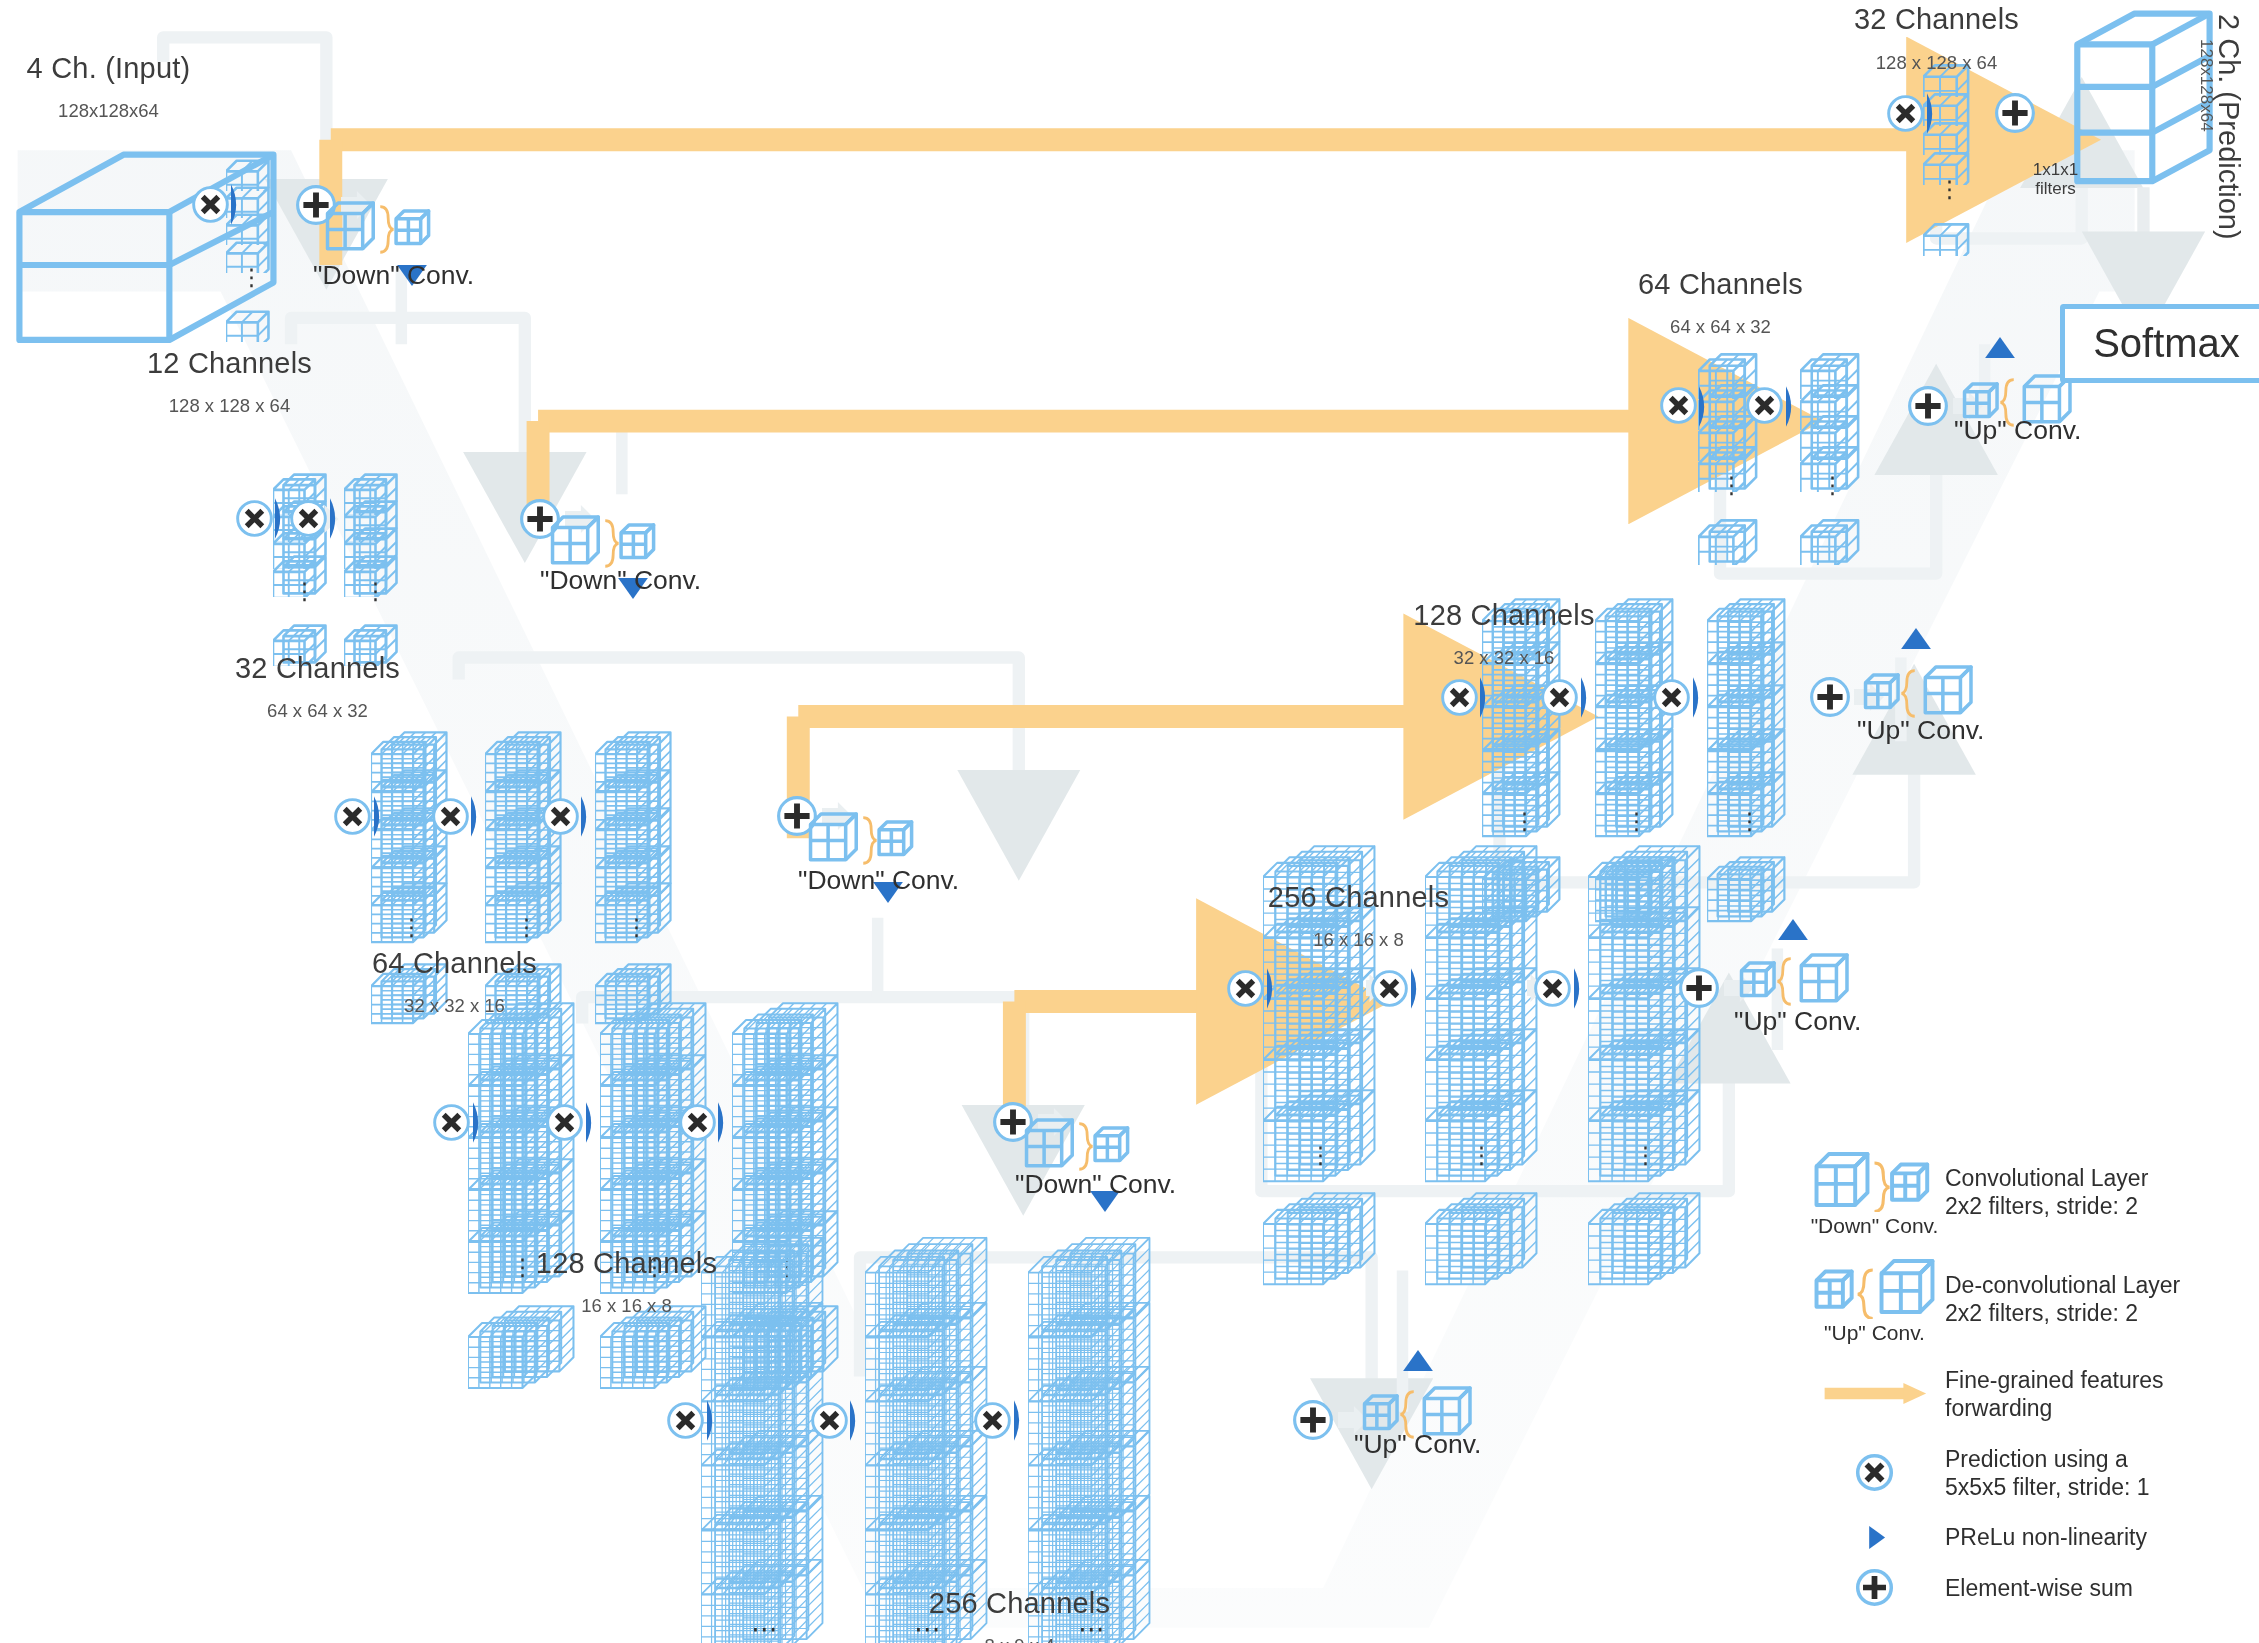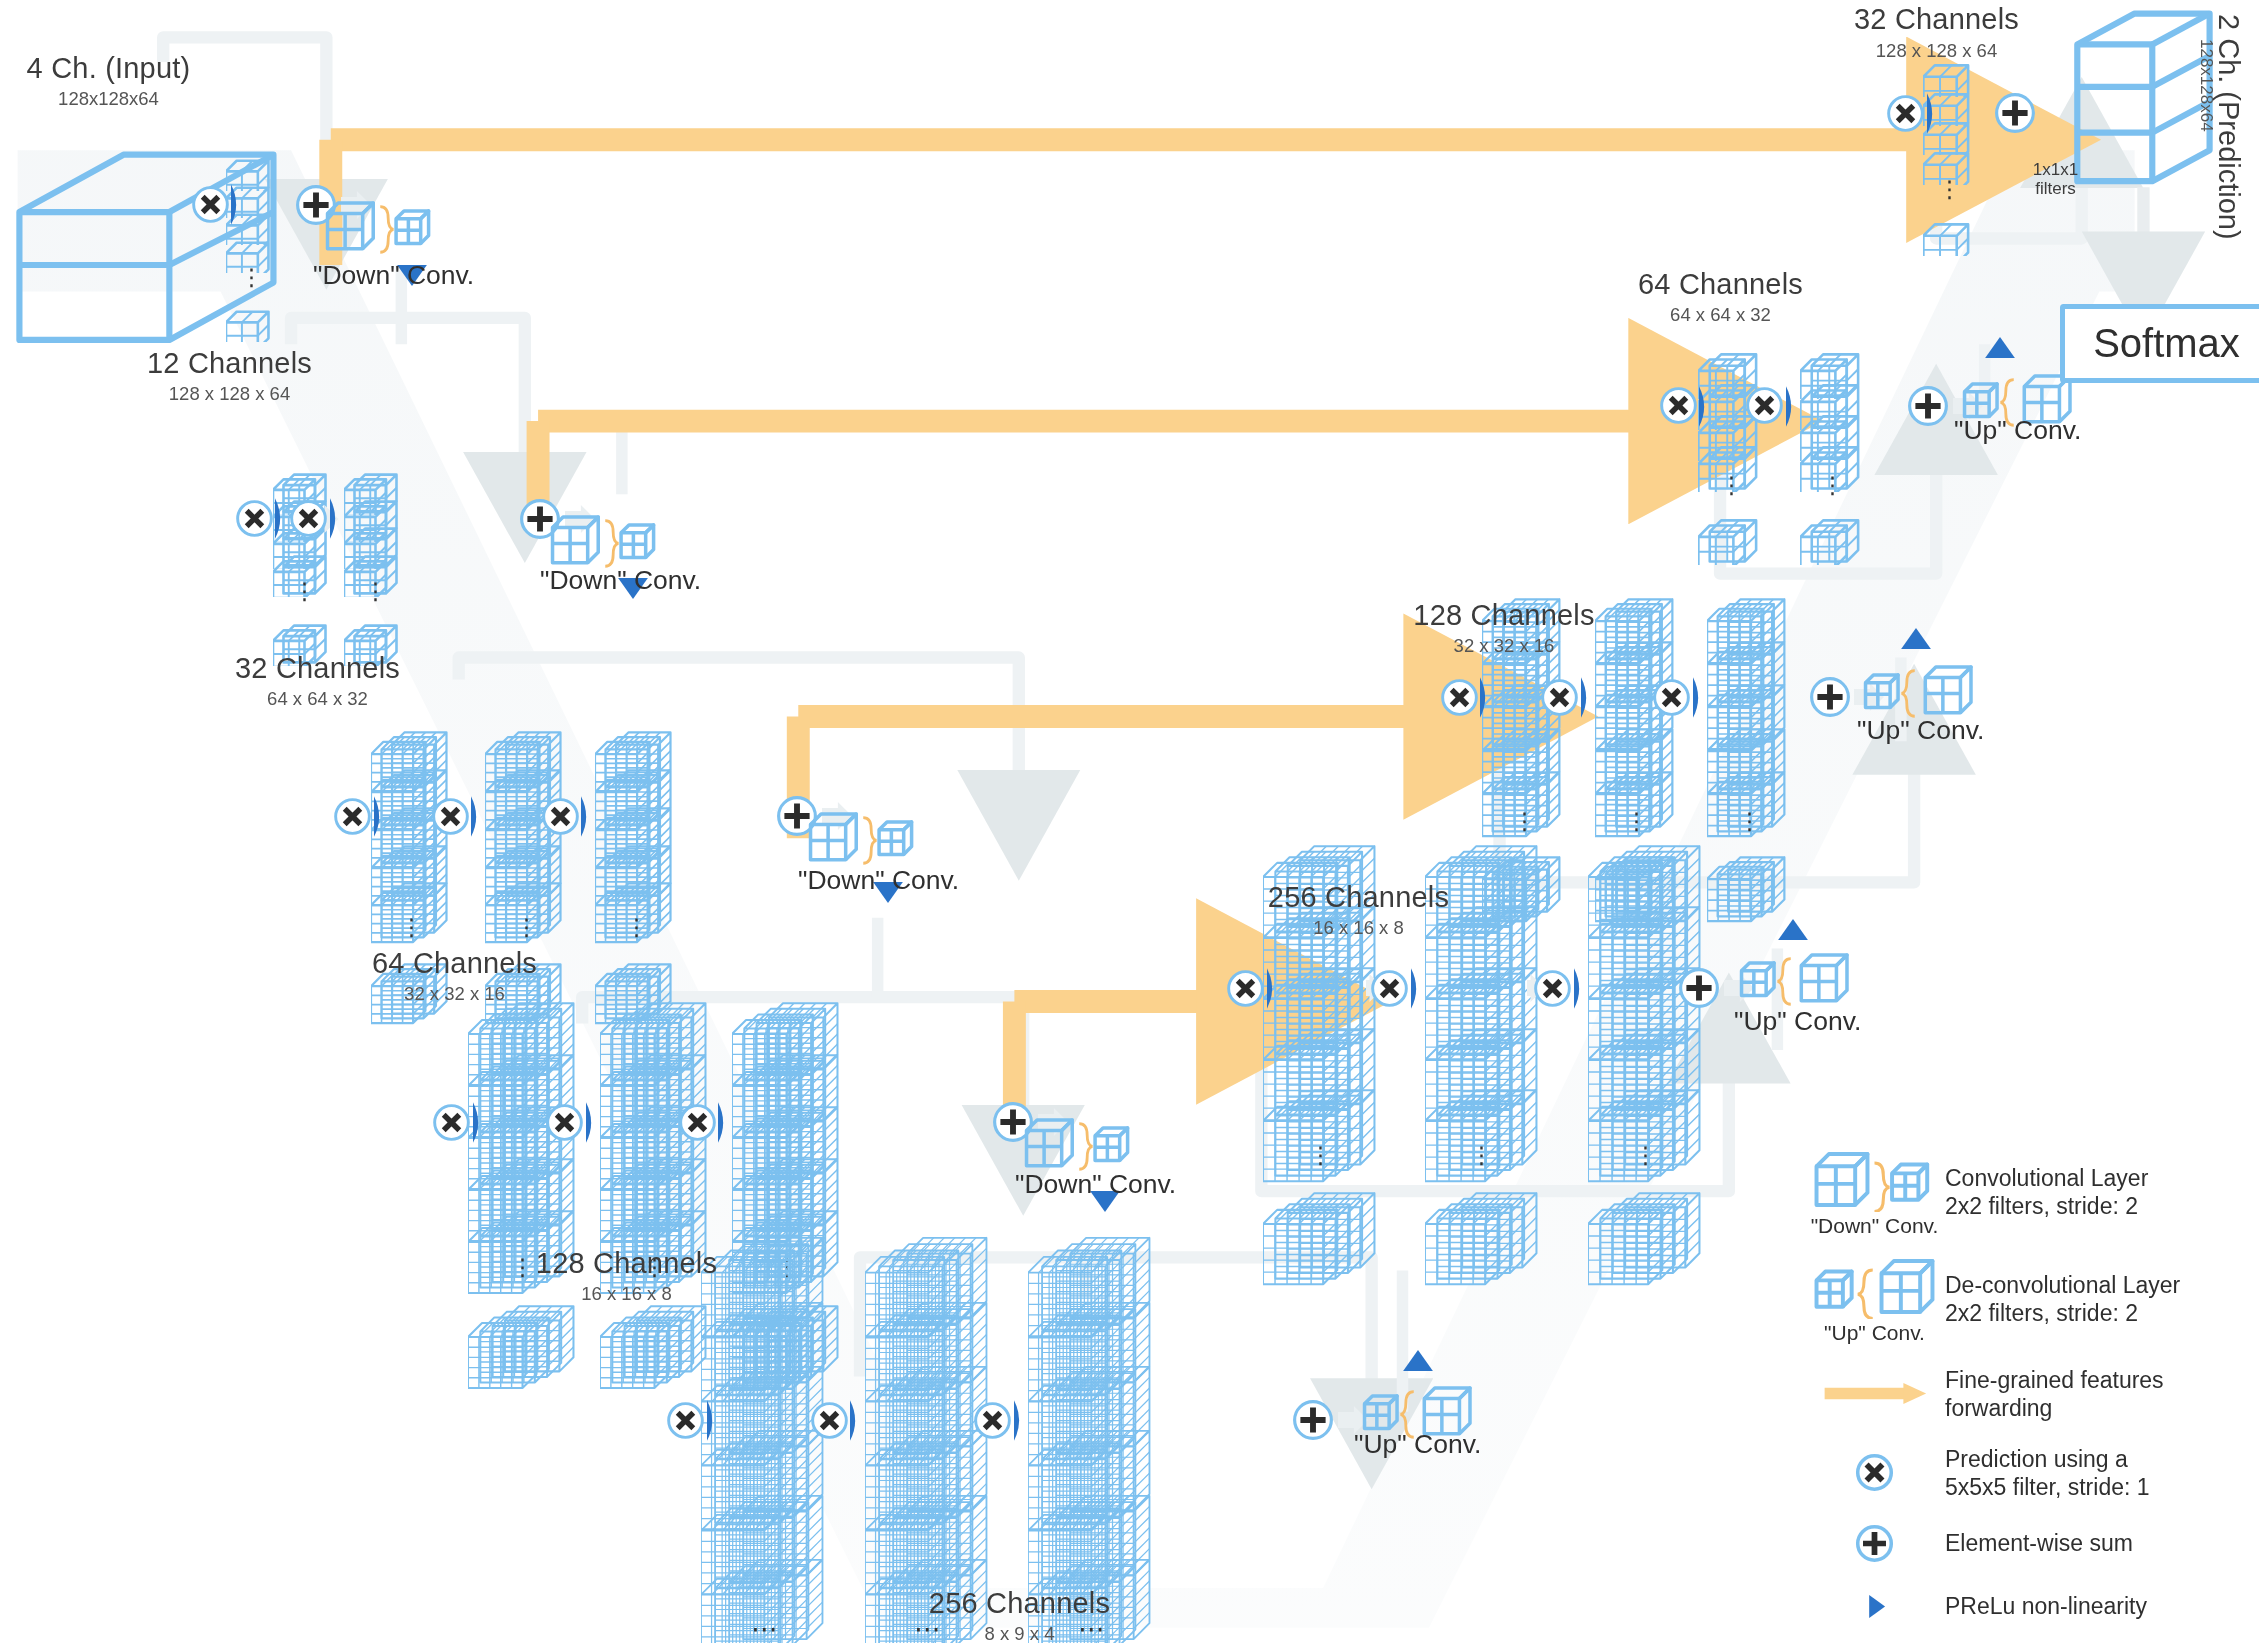--- a/index.html
+++ b/index.html
@@ -35,21 +35,21 @@
   .ch-label .big{
     font-size:29px;
     color:#3c3c3c;
     letter-spacing:0.2px;
     display:block;
   }
   .ch-label .small{
     font-size:18.5px;
     color:#555;
     display:block;
-    margin-top:6px;
+    margin-top:18px;
   }
 
   
   .conv-label{
     position:absolute;
     font-size:26.5px;
     color:#2f2f2f;
     white-space:nowrap;
   }
   .tiny-label{
@@ -2482,39 +2482,39 @@
           <circle cx="30" cy="30" r="19" fill="#fff" stroke="#7cc0ef" stroke-width="4"></circle>
           <path d="M21,21 L39,39 M39,21 L21,39" stroke="#2b2b2b" stroke-width="6.5" stroke-linecap="butt"></path>
         </svg>
       </div>
       <div class="legend-txt">
         <div>Prediction using a</div>
         <div>5x5x5 filter, stride: 1</div>
       </div>
     </div>
 
+    <div class="legend-row">
+      <div class="legend-ico">
+        <svg width="53" height="41" viewBox="0 0 60 46">
+          <path d="M24,10 L24,36 L42,23 Z" fill="#2a73c8"></path>
+        </svg>
+      </div>
+      <div class="legend-txt">
+        <div>PReLu non-linearity</div>
+      </div>
+    </div>
+
     <div class="legend-row" style="margin-bottom:16px;">
       <div class="legend-ico">
         <svg width="53" height="53" viewBox="0 0 60 60">
           <circle cx="30" cy="30" r="19" fill="#fff" stroke="#7cc0ef" stroke-width="4"></circle>
           <path d="M30,17 L30,43 M17,30 L43,30" stroke="#2b2b2b" stroke-width="6.5"></path>
         </svg>
       </div>
       <div class="legend-txt">
         <div>Element-wise sum</div>
       </div>
     </div>
 
-    <div class="legend-row">
-      <div class="legend-ico">
-        <svg width="53" height="41" viewBox="0 0 60 46">
-          <path d="M24,10 L24,36 L42,23 Z" fill="#2a73c8"></path>
-        </svg>
-      </div>
-      <div class="legend-txt">
-        <div>PReLu non-linearity</div>
-      </div>
-    </div>
-
   </div>
 
 </div>
 
 
 </body></html>

